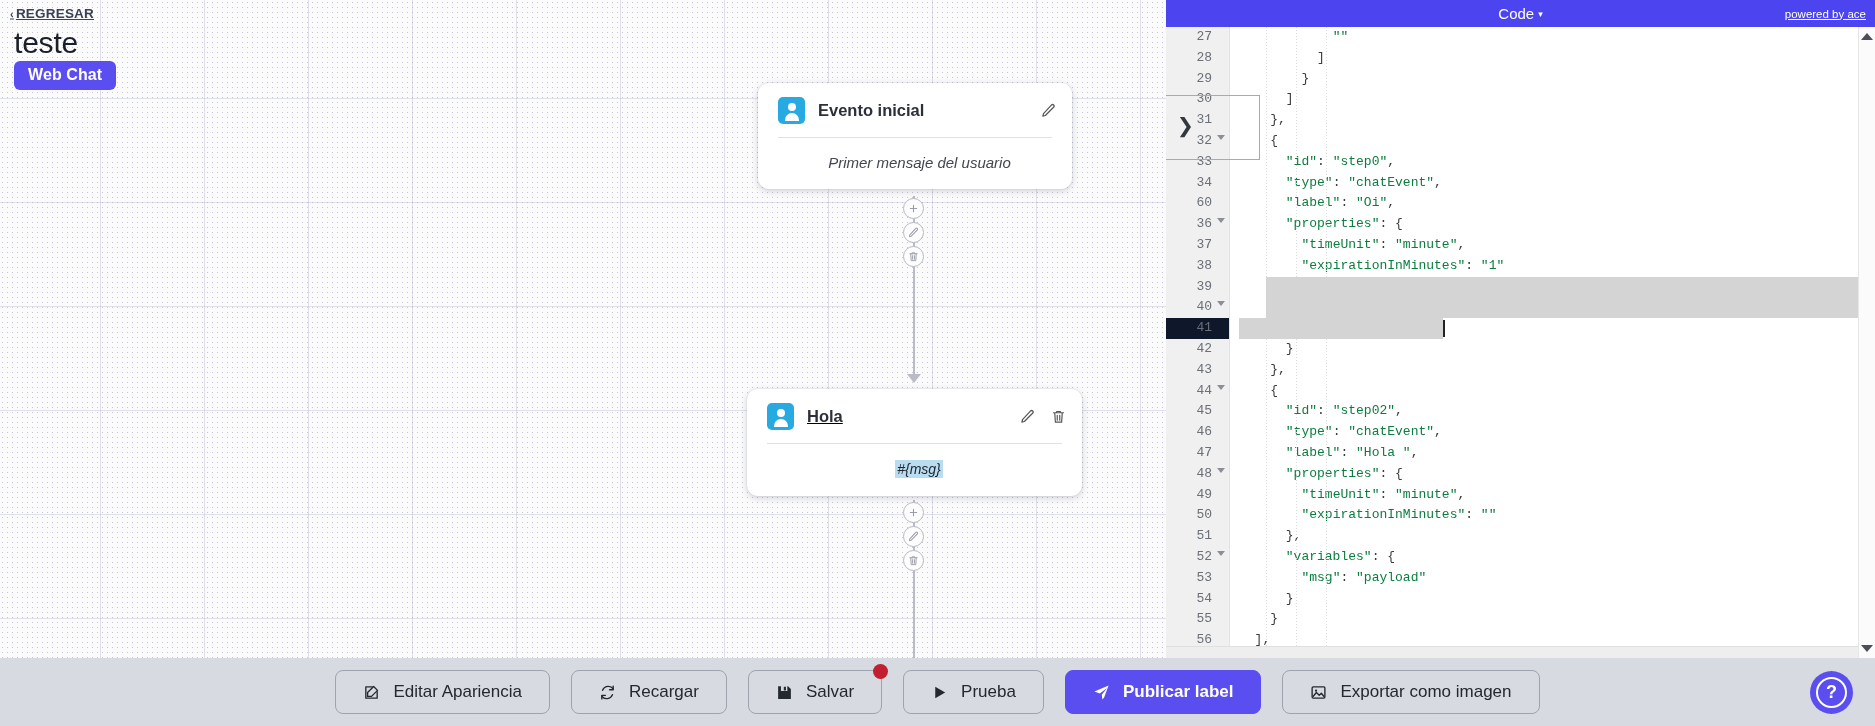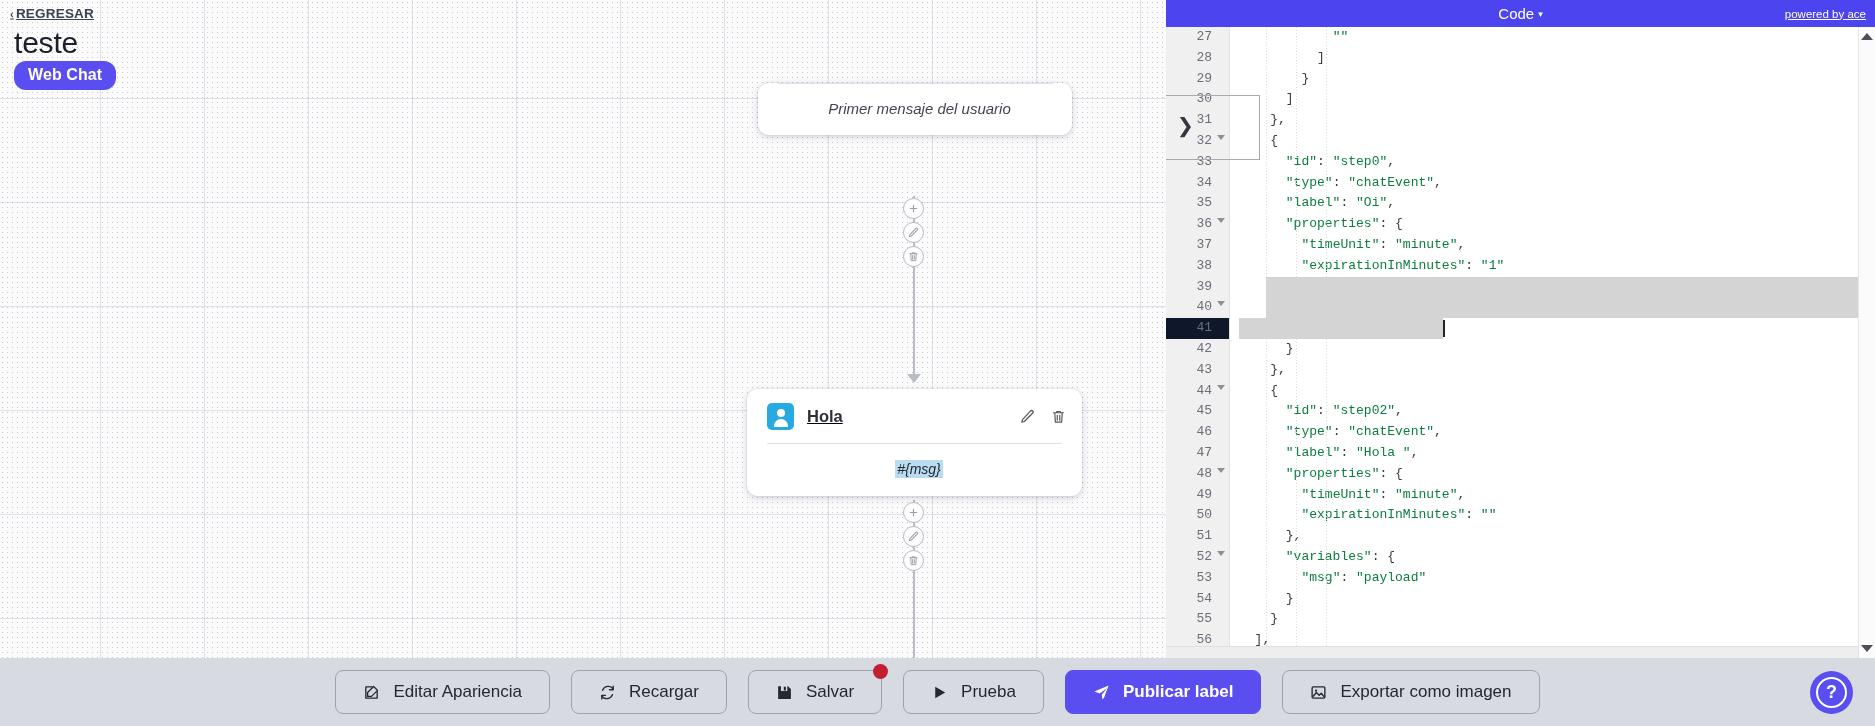--- a/index.html
+++ b/index.html
@@ -31,21 +31,21 @@
     display:flex; align-items:center; gap:2px;
   }
   #back-link .arw { font-size:11px; line-height:1; transform:translateY(.5px); }
   #flow-title {
     position:absolute; left:14px; top:26px;
     font-size:30px; font-weight:400; color:#1b1f2a; letter-spacing:-.2px;
   }
   #channel-badge {
     position:absolute; left:14px; top:61px;
     background:#5b4ef0; color:#fff; font-size:16px; font-weight:700;
-    padding:5px 14px 6px; border-radius:12px; letter-spacing:.1px;
+    padding:5px 14px 6px; border-radius:6px; letter-spacing:.1px;
   }
 
   
   .node {
     position:absolute; background:#fff; border-radius:11px;
     box-shadow:0 2px 7px rgba(40,45,70,.20), 0 0 0 1px rgba(40,45,70,.045);
   }
   .node-head {
     display:flex; align-items:center; gap:13px;
     padding:14px 16px 13px 20px;
@@ -214,20 +214,31 @@
   <div id="flow-title">teste</div>
 
   <div id="channel-badge">Web Chat</div>
 
   <div class="conn" style="left:913px; top:196px; height:186px;"></div>
   <div class="arrowhead" style="left:907px; top:374px;"></div>
 
   <div class="conn" style="left:913px; top:500px; height:158px;"></div>
 
   <div class="node" style="left:758px; top:83px; width:314px;">
+    <div class="node-head">
+      <div class="node-avatar"></div>
+      <div class="node-title">Evento inicial</div>
+      <div class="node-acts">
+        <span class="ic">
+          <svg viewBox="0 0 24 24" fill="none" stroke="#333" stroke-width="2" stroke-linecap="round" stroke-linejoin="round">
+            <path d="M17 3a2.5 2.5 0 0 1 3.5 3.5L7 20l-4 1 1-4Z"></path>
+          </svg>
+        </span>
+      </div>
+    </div>
     <div class="node-sep"></div>
     <div class="node-body">
       <div class="node-ph">Primer mensaje del usuario</div>
     </div>
   </div>
 
   <div class="btn-stack" style="left:903px; top:198px;">
     <div class="circ">
       <svg viewBox="0 0 24 24" stroke="#9a9ea8" stroke-width="2.4" stroke-linecap="round">
           <path d="M12 5v14M5 12h14"></path>
@@ -298,21 +309,21 @@
   <div id="editor">
     <div id="gutter">
         <div class="gl">27</div>
         <div class="gl">28</div>
         <div class="gl">29</div>
         <div class="gl">30</div>
         <div class="gl">31</div>
         <div class="gl">32<span class="fold"></span></div>
         <div class="gl">33</div>
         <div class="gl">34</div>
-        <div class="gl">35</div>
+        <div class="gl">60</div>
         <div class="gl">36<span class="fold"></span></div>
         <div class="gl">37</div>
         <div class="gl">38</div>
         <div class="gl">39</div>
         <div class="gl">40<span class="fold"></span></div>
         <div class="gl active">41</div>
         <div class="gl">42</div>
         <div class="gl">43</div>
         <div class="gl">44<span class="fold"></span></div>
         <div class="gl">45</div>

